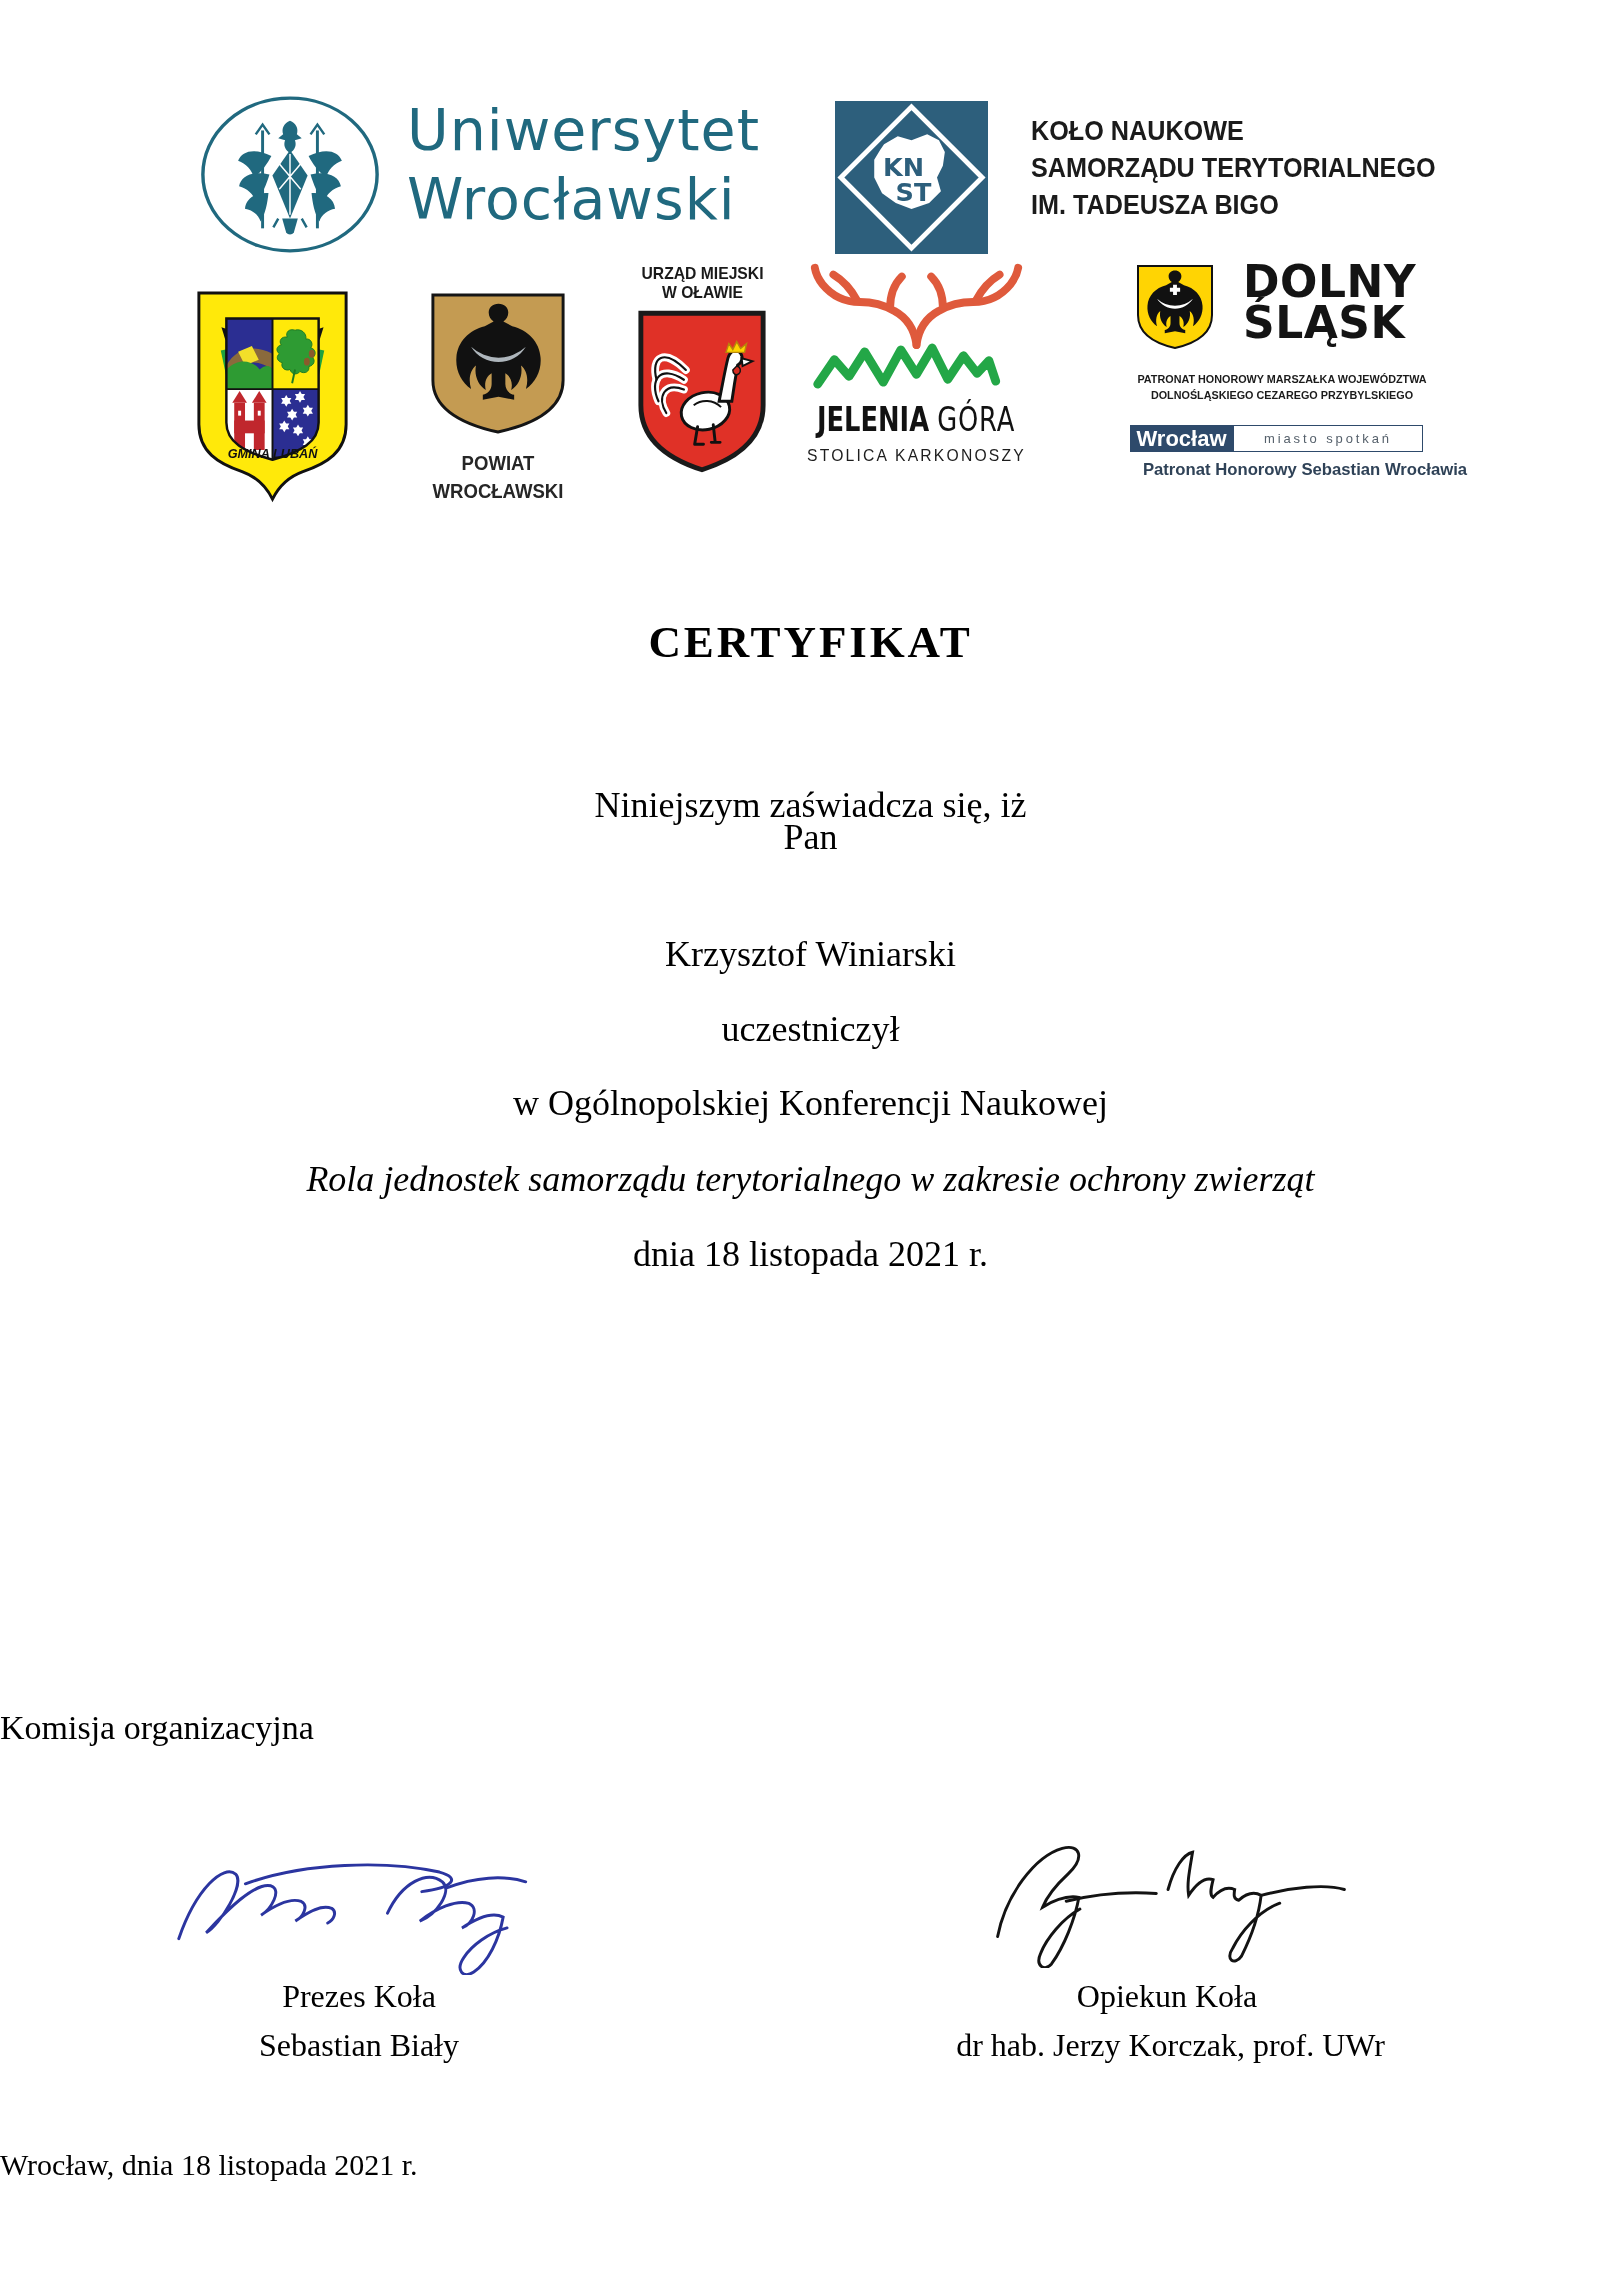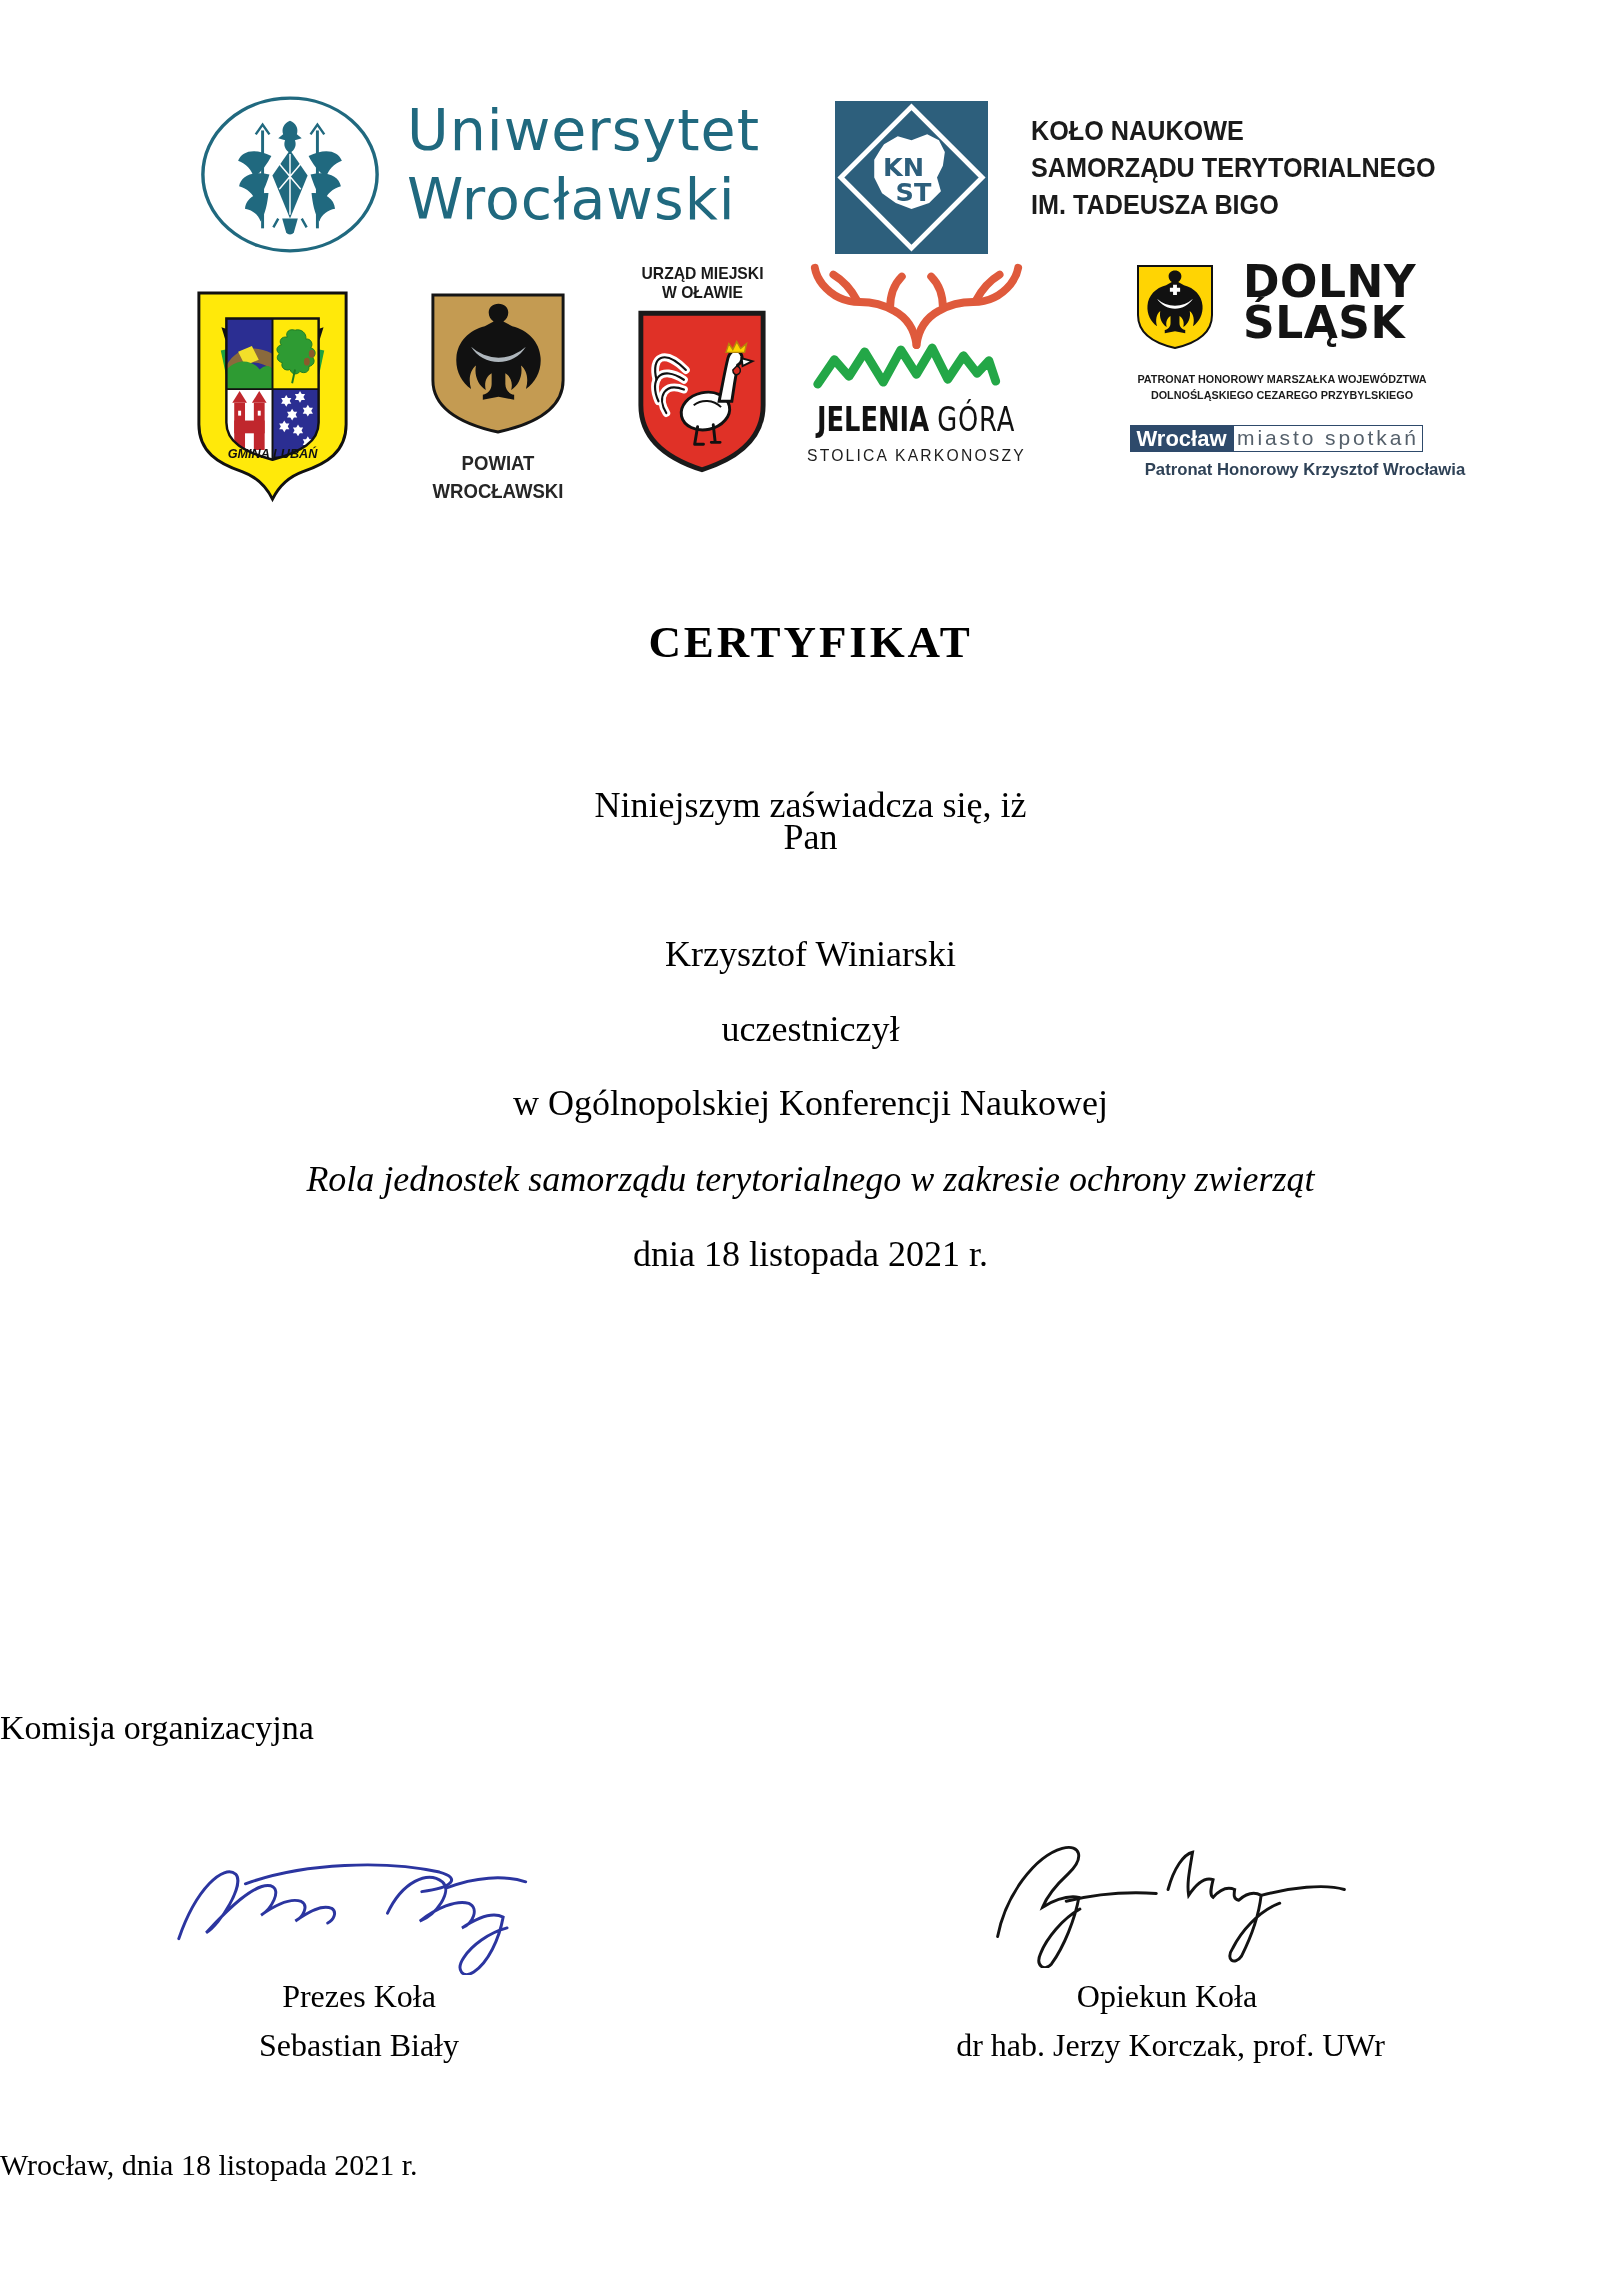--- a/index.html
+++ b/index.html
@@ -38,21 +38,21 @@
   .jelenia-sub{left:786px;top:447px;width:261px;text-align:center;font-size:15.7px;
                letter-spacing:2.2px;color:#1d1d1d;}
   .dolny-shield{left:1135px;top:263px;width:80px;height:88px;}
   .dolny-name{left:1243px;top:261px;width:216px;font-weight:bold;font-size:44px;line-height:41px;
               color:#141414;letter-spacing:0.5px;font-family:"DejaVu Sans",sans-serif;}
   .dolny-patronat{left:1096px;top:372px;width:372px;text-align:center;font-weight:bold;
                   font-size:10.8px;line-height:15.7px;color:#1b1b1b;}
   .wroclaw-lockup{left:1130px;top:425px;display:flex;height:27.4px;}
   .wroclaw-box{width:103px;height:27.4px;background:#2E4A6B;color:#fff;font-weight:bold;font-size:22px;
                display:flex;align-items:center;justify-content:center;}
-  .wroclaw-tagbox{width:188px;height:24.5px;border:1.5px solid #2E4A6B;color:#55606B;font-size:21px;
+  .wroclaw-tagbox{width:188px;height:24.5px;border:1.5px solid #2E4A6B;color:#55606B;font-size:13px;
                   letter-spacing:2.9px;display:flex;align-items:center;justify-content:center;}
   .wroclaw-patronat{left:1119px;top:460px;width:372px;text-align:center;font-weight:bold;
                     font-size:16.7px;color:#2F4257;}
 
   
   .cert-title{left:0;top:616px;width:1621px;text-align:center;font-weight:bold;
               font-size:45px;letter-spacing:2.9px;}
   .bodyline{left:0;width:1621px;text-align:center;font-size:36px;}
   .l-intro{top:784px;} .l-pan{top:816px;} .l-name{top:933px;} .l-action{top:1008px;}
   .l-conf{top:1082px;} .l-ctitle{top:1158px;font-style:italic;} .l-date{top:1233px;}
@@ -257,21 +257,21 @@
     <div>ŚLĄSK</div>
   </div>
   <div class="abs sans dolny-patronat">
     <div>PATRONAT HONOROWY MARSZAŁKA WOJEWÓDZTWA</div>
     <div>DOLNOŚLĄSKIEGO CEZAREGO PRZYBYLSKIEGO</div>
   </div>
   <div class="abs wroclaw-lockup sans">
     <div class="wroclaw-box">Wrocław</div>
     <div class="wroclaw-tagbox">miasto spotkań</div>
   </div>
-  <div class="abs sans wroclaw-patronat">Patronat Honorowy Krzysztof Wrocławia</div>
+  <div class="abs sans wroclaw-patronat">Patronat Honorowy Sebastian Wrocławia</div>
 
   <div class="abs cert-title">CERTYFIKAT</div>
   <div class="abs bodyline l-intro">Niniejszym zaświadcza się, iż</div>
   <div class="abs bodyline l-pan">Pan</div>
   <div class="abs bodyline l-name">Krzysztof Winiarski</div>
   <div class="abs bodyline l-conf">w Ogólnopolskiej Konferencji Naukowej</div>
   <div class="abs bodyline l-action">uczestniczył</div>
   <div class="abs bodyline l-ctitle">Rola jednostek samorządu terytorialnego w zakresie ochrony zwierząt</div>
   <div class="abs bodyline l-date">dnia 18 listopada 2021 r.</div>
 

